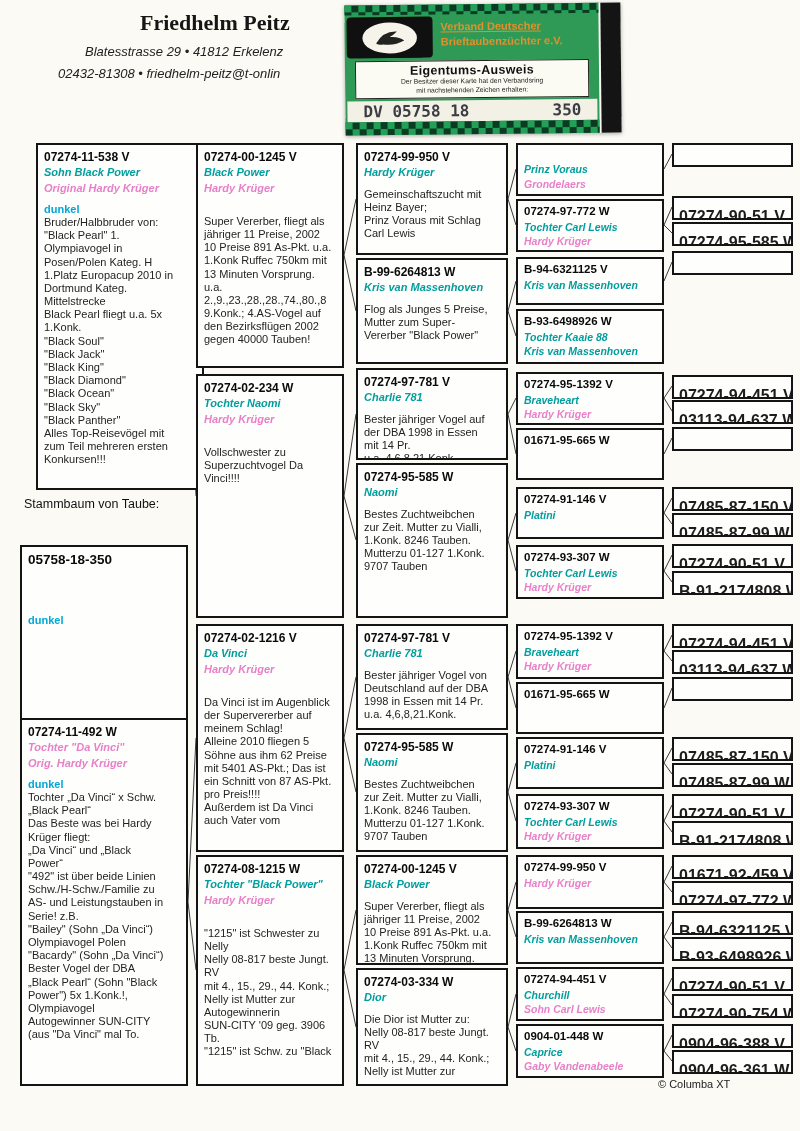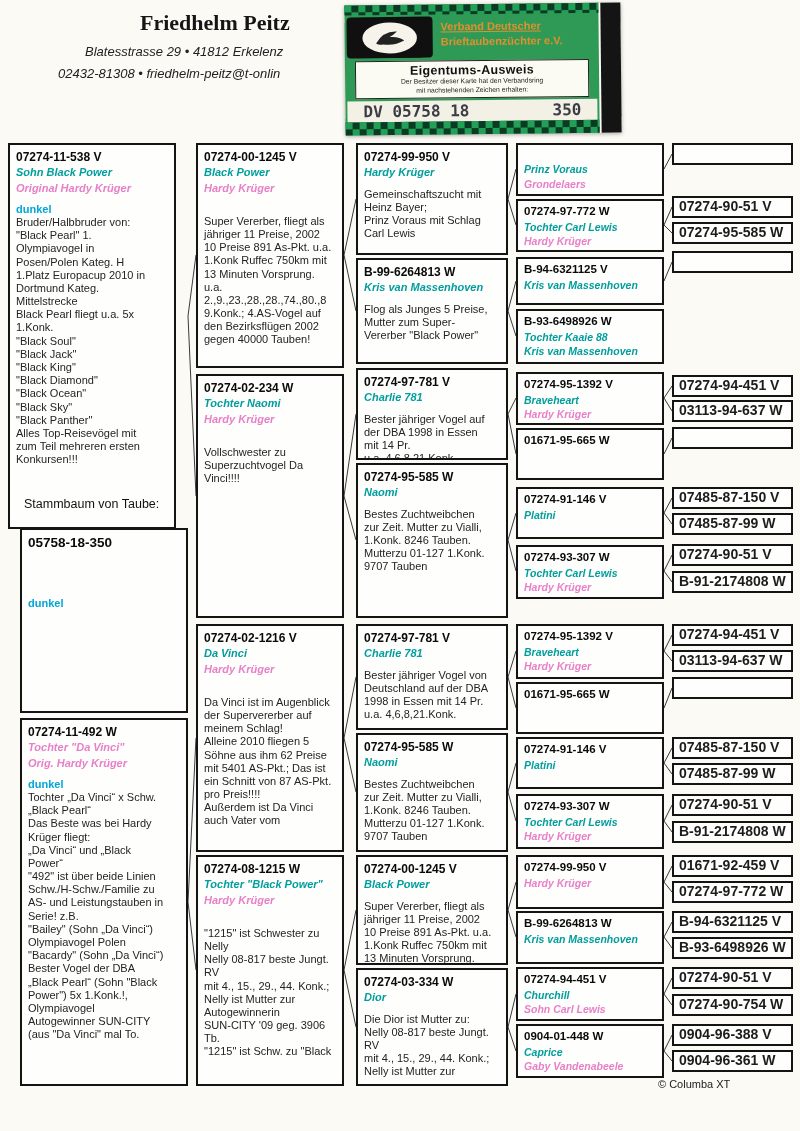--- a/index.html
+++ b/index.html
@@ -16,22 +16,22 @@
   .bname.pink{color:var(--pink)}
   .breeder{font-weight:700;font-style:italic;color:var(--pink);margin-top:2px}
   .dunkel{font-weight:700;color:var(--cyan);margin-top:8px}
   .desc{white-space:pre-line;color:#232323}
   .g2 .desc{margin-top:20px}
   .g3 .desc{margin-top:8px}
   .g4{padding:4px 6px;font-size:10.5px}
   .g4 .ring{font-size:11.5px}
   .g4.pad{padding-top:16px}
   .sbox{position:absolute;left:672px;width:121px;height:22px;background:#fefefc;
-       border:2px solid #141414;box-sizing:border-box;padding:0 5px;font-weight:700;
-       font-size:14px;white-space:nowrap;overflow:hidden}
+       border:2px solid #141414;box-sizing:border-box;padding:10px 5px;font-weight:700;
+       font-size:16px;white-space:nowrap;overflow:hidden}
   .subject .ring{font-size:13.5px}
   .subject .dunkel{margin-top:46px}
   .stamm-label{position:absolute;left:24px;top:497px;font-size:12.5px;color:#111}
   .copyright{position:absolute;left:658px;top:1078px;font-size:11px;color:#222}
   
   .stamp{position:absolute;left:345px;top:4px;width:276px;height:130px;display:flex;
        z-index:5;transform:rotate(-.6deg);box-shadow:0 1px 4px rgba(0,0,0,.35)}
   .stamp-main{flex:1;background:#2f9a55;display:flex;flex-direction:column}
   .checker{height:10px;background:conic-gradient(#0b3b22 25%,#22a058 0 50%,#0b3b22 0 75%,#22a058 0) 0 0/14px 14px}
   .checker.bottom{height:13px}
@@ -108,21 +108,21 @@
       <line x1="664" y1="882" x2="672" y2="892"></line>
     <line x1="664" y1="937" x2="672" y2="922"></line>
       <line x1="664" y1="937" x2="672" y2="948"></line>
     <line x1="664" y1="994" x2="672" y2="978"></line>
       <line x1="664" y1="994" x2="672" y2="1005"></line>
     <line x1="664" y1="1051" x2="672" y2="1035"></line>
       <line x1="664" y1="1051" x2="672" y2="1061"></line>
   </g>
 </svg>
 
-<div class="box g1" style="left:8px;top:143px;width:168px;height:386px">
+<div class="box g1" style="left:36px;top:143px;width:168px;height:347px">
   <div class="ring">07274-11-538 V</div>
   <div class="bname">Sohn Black Power</div>
   <div class="breeder">Original Hardy Krüger</div>
   <div class="dunkel">dunkel</div>
   <div class="desc">Bruder/Halbbruder von:
 "Black Pearl" 1.
 Olympiavogel in
 Posen/Polen Kateg. H
 1.Platz Europacup 2010 in
 Dortmund Kateg.
@@ -136,21 +136,21 @@
 "Black Ocean"
 "Black Sky"
 "Black Panther"
 Alles Top-Reisevögel mit
 zum Teil mehreren ersten
 Konkursen!!!</div>
 </div>
 
 <div class="stamm-label">Stammbaum von Taube:</div>
 
-<div class="box subject" style="left:20px;top:528px;width:168px;height:185px">
+<div class="box subject" style="left:20px;top:545px;width:168px;height:185px">
   <div class="ring">05758-18-350</div>
   <div class="dunkel">dunkel</div>
 </div>
 
 <div class="box g1" style="left:20px;top:718px;width:168px;height:368px">
   <div class="ring">07274-11-492 W</div>
   <div class="bname pink">Tochter "Da Vinci"</div>
   <div class="breeder">Orig. Hardy Krüger</div>
   <div class="dunkel">dunkel</div>
   <div class="desc">Tochter „Da Vinci“ x Schw.

